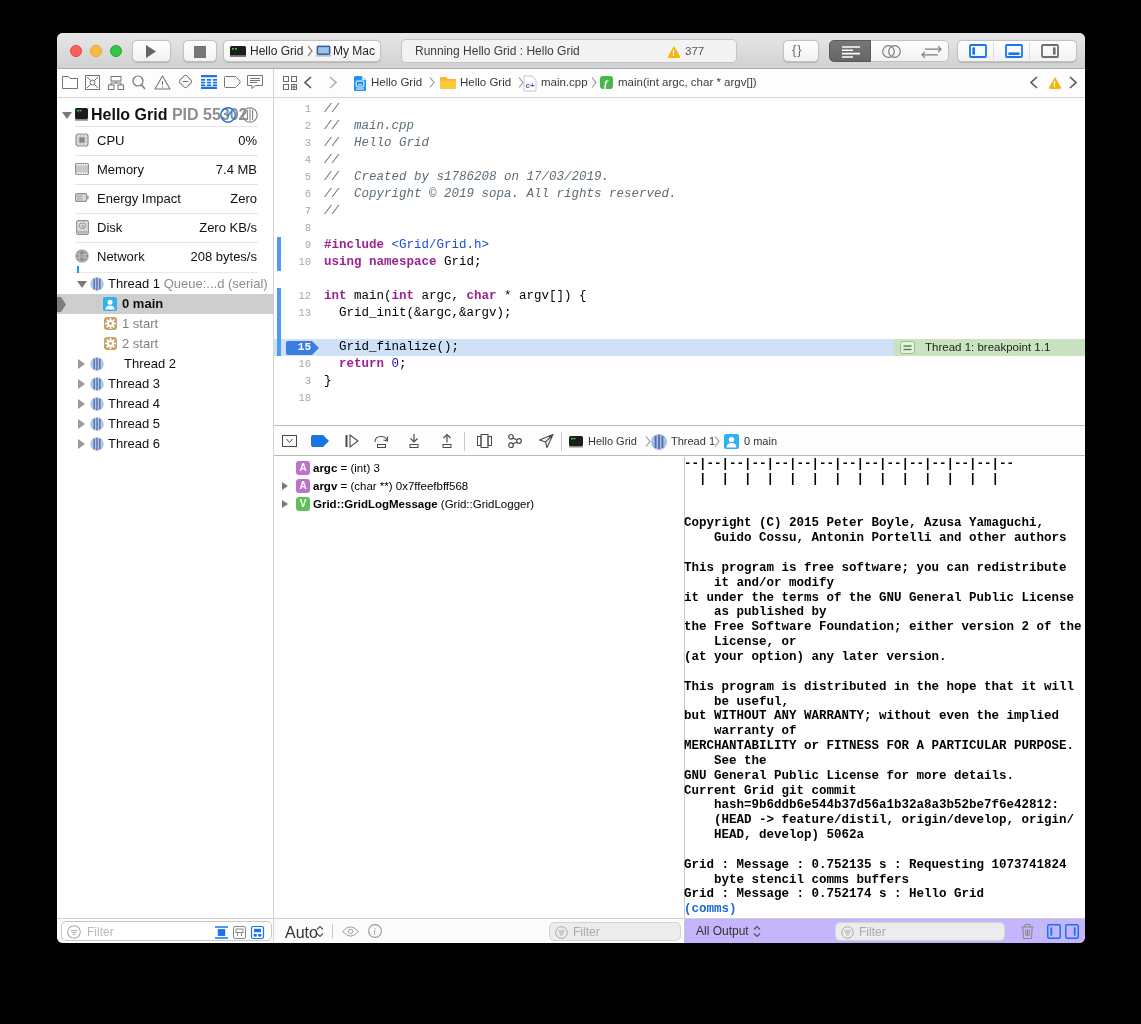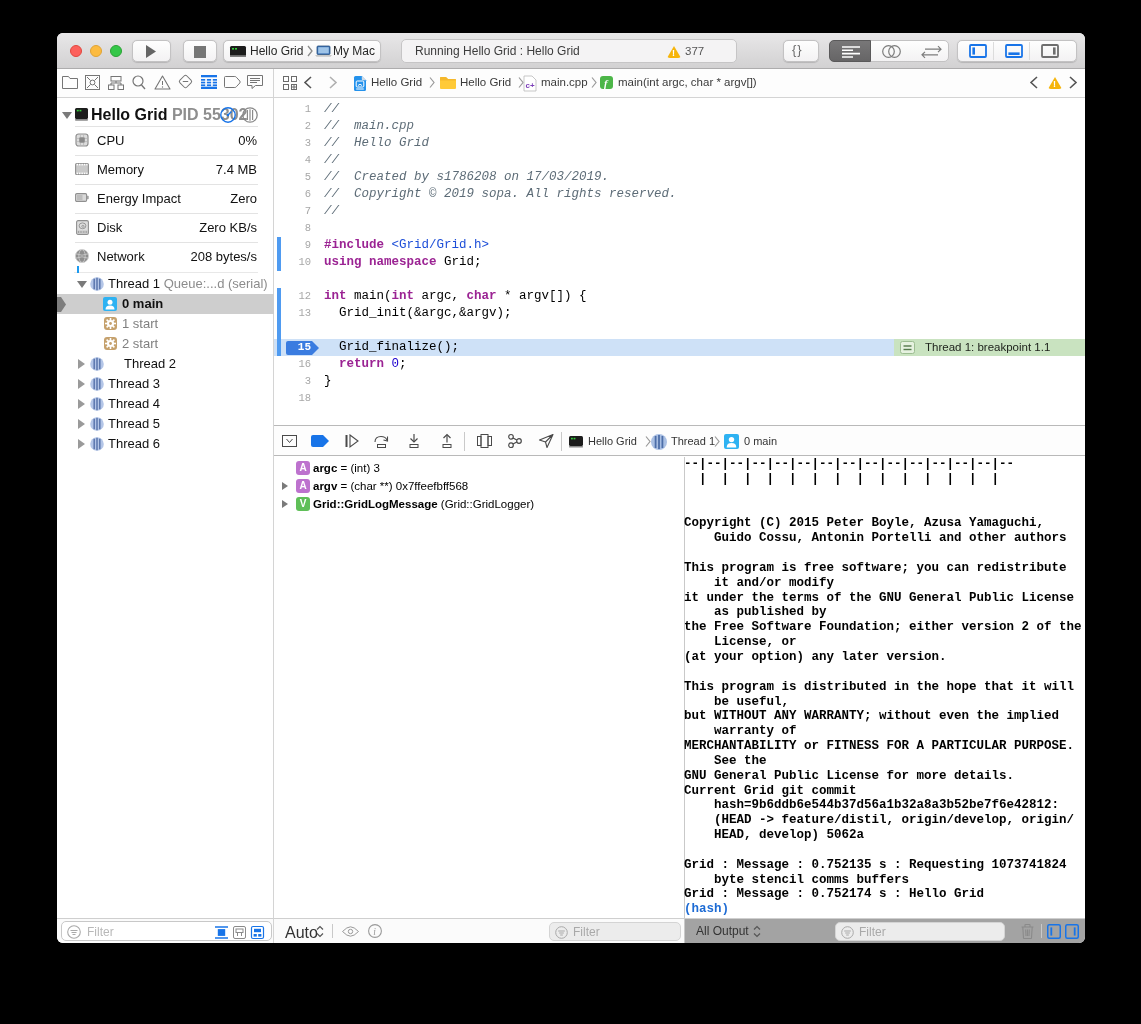--- a/index.html
+++ b/index.html
@@ -25,21 +25,21 @@
 #seg .s1 { position:absolute; left:-1px; top:-1px; width:42px; height:22px; background:linear-gradient(#787778,#666566); border-radius:5px 0 0 5px; border:1px solid #5a595a;}
 
 #subbar { left:0; top:36px; width:1028px; height:29px; background:#fdfdfd; border-bottom:1px solid #d4d4d4; }
 #sidebar { left:0; top:65px; width:217px; height:820px; background:#fff; border-right:1px solid #d4d4d4; font-size:13px; color:#111; }
 #editor { left:217px; top:65px; width:811px; height:327px; background:#fff; font-family:"Liberation Mono", monospace; font-size:12.5px; }
 #dbgbar { left:217px; top:392px; width:811px; height:31px; background:#fdfdfd; border-bottom:1px solid #b9b9b9; border-top:1px solid #b9b9b9; }
 #vars { left:217px; top:424px; width:409px; height:461px; background:#fff; }
 #console { left:627px; top:424px; width:401px; height:461px; background:#fff; border-left:1px solid #c9c9c9; font-family:"Liberation Mono", monospace; font-weight:bold; font-size:12.5px; color:#000; }
 #bbar-side { left:0; top:885px; width:217px; height:25px; background:#fbfbfb; border-top:1px solid #cfcfcf; border-right:1px solid #d4d4d4;}
 #bbar-vars { left:217px; top:885px; width:410px; height:25px; background:#fbfbfb; border-top:1px solid #cfcfcf; }
-#bbar-cons { left:627px; top:885px; width:401px; height:25px; background:#a3a3a3; border-top:1px solid #cfcfcf; border-left:1px solid #c9c9c9;}
+#bbar-cons { left:627px; top:885px; width:401px; height:25px; background:#c4b5fd; border-top:1px solid #cfcfcf; border-left:1px solid #c9c9c9;}
 
 .cl { position:absolute; left:0; width:811px; height:17px; line-height:17px; white-space:pre; }
 .ln { position:absolute; left:0; top:0; width:37px; text-align:right; color:#a7a7a7; font-size:10.5px; line-height:17px;}
 .code { position:absolute; left:50px; top:0; }
 .kw { color:#9b2393; font-weight:bold; }
 .cm { color:#5d6c77; font-style:italic; }
 .str { color:#1d4ed8; }
 .typ { color:#3f6e74; }
 .num { color:#1c00cf; }
 .chbar { position:absolute; left:3px; width:4px; background:#4f9bf1; }
@@ -637,21 +637,21 @@
     See the
 GNU General Public License for more details.
 Current Grid git commit
     hash=9b6ddb6e544b37d56a1b32a8a3b52be7f6e42812:
     (HEAD -&gt; feature/distil, origin/develop, origin/
     HEAD, develop) 5062a
 
 Grid : Message : 0.752135 s : Requesting 1073741824
     byte stencil comms buffers
 Grid : Message : 0.752174 s : Hello Grid
-<span style="color:#1d6bd4;">(hash) </span></pre>
+<span style="color:#1d6bd4;">(comms) </span></pre>
     </div>
   <div id="bbar-side" class="abs">
     <div class="filter abs" style="left:4px;top:2px;width:211px;height:20px;">
       <svg style="left:5px;top:3px;" width="14" height="14">
           <circle cx="7" cy="7" r="6.3" stroke="#a9a9a9" stroke-width="1.1" fill="none"></circle>
           <g stroke="#a9a9a9" stroke-width="1.1">
             <line x1="3.5" y1="5.5" x2="10.5" y2="5.5"></line>
             <line x1="4.5" y1="7.5" x2="9.5" y2="7.5"></line>
             <line x1="5.5" y1="9.5" x2="8.5" y2="9.5"></line>
           </g>

